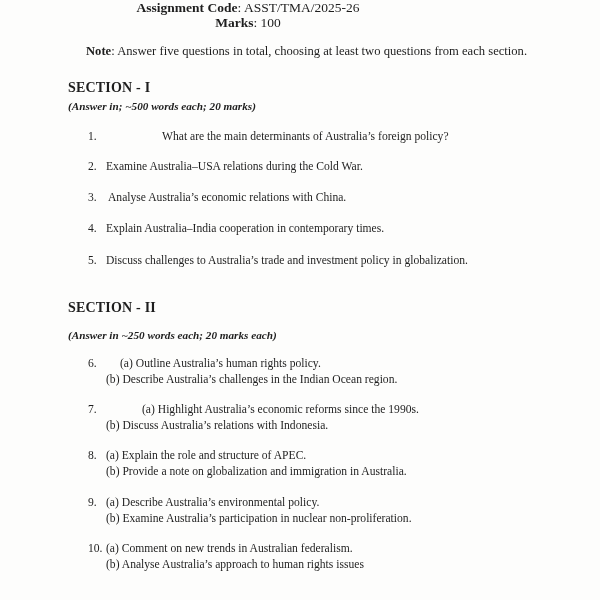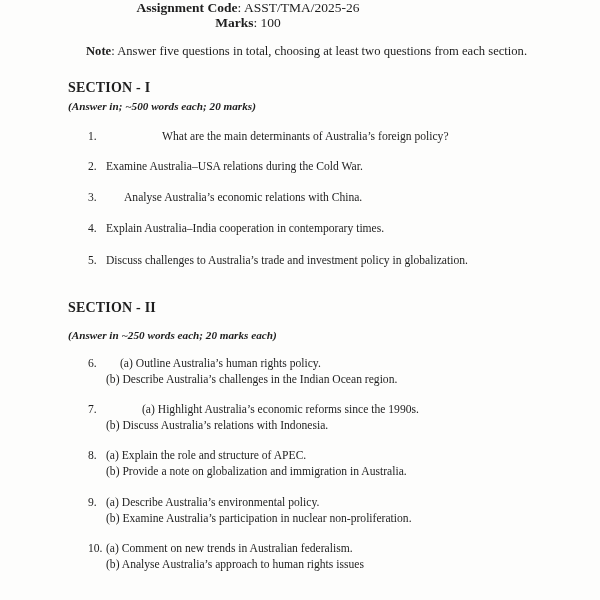--- a/index.html
+++ b/index.html
@@ -41,21 +41,21 @@
 <div class="abs q" style="top:130px; left:88px;">
   <span class="qnum" style="left:0;">1.</span>
   <span class="qtext" style="left:30px;margin-left:44px;">What are the main determinants of Australia’s foreign policy?</span>
 </div>
 <div class="abs q" style="top:160px; left:88px;">
   <span class="qnum" style="left:0;">2.</span>
   <span class="qtext" style="left:18px;">Examine Australia–USA relations during the Cold War.</span>
 </div>
 <div class="abs q" style="top:191px; left:88px;">
   <span class="qnum" style="left:0;">3.</span>
-  <span class="qtext" style="left:36px;">Analyse Australia’s economic relations with China.</span>
+  <span class="qtext" style="left:20px;">Analyse Australia’s economic relations with China.</span>
 </div>
 <div class="abs q" style="top:222px; left:88px;">
   <span class="qnum" style="left:0;">4.</span>
   <span class="qtext" style="left:18px;">Explain Australia–India cooperation in contemporary times.</span>
 </div>
 <div class="abs q" style="top:254px; left:88px;">
   <span class="qnum" style="left:0;">5.</span>
   <span class="qtext" style="left:18px;">Discuss challenges to Australia’s trade and investment policy in globalization.</span>
 </div>
 

